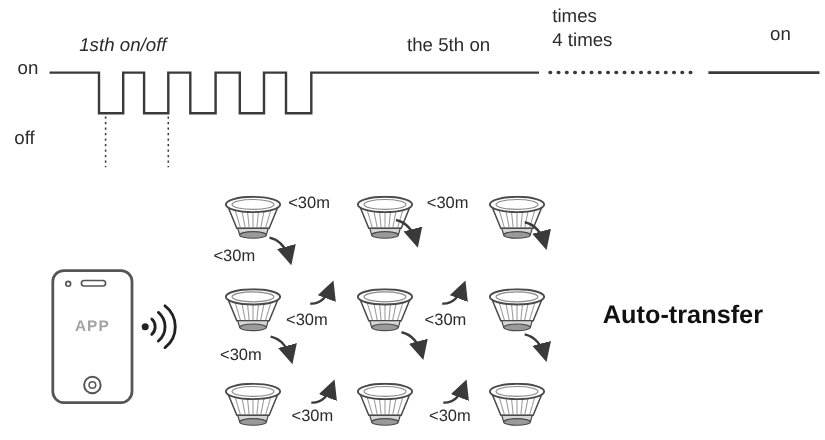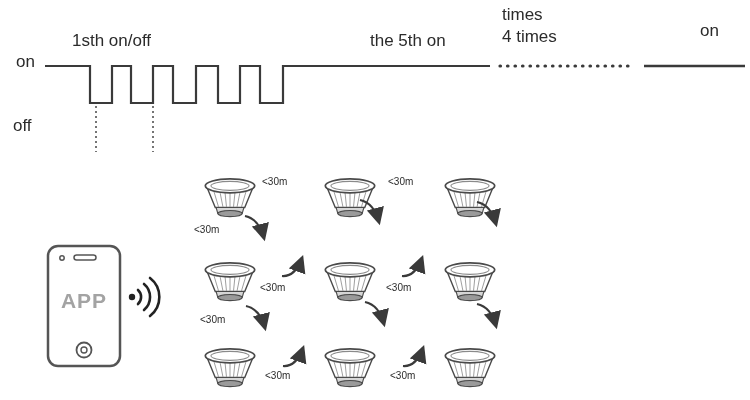--- a/index.html
+++ b/index.html
@@ -2,23 +2,23 @@
 <html><head>
 <meta charset="utf-8">
 <style>
   html,body{margin:0;padding:0;background:#fff;}
   .stage{
     position:relative;width:750px;height:400px;background:#fff;overflow:hidden;
     font-family:"Liberation Sans", sans-serif;color:#2b2b2b;
   }
   .gfx{position:absolute;left:0;top:0;}
   .lbl{position:absolute;font-size:17px;line-height:1.25;white-space:nowrap;color:#2b2b2b;}
-  .lbl.small{font-size:10px;}
+  .lbl.small{font-size:15px;}
   .lbl.app{
-    width:64px;text-align:center;color:#a3a3a3;font-size:21px;font-weight:bold;letter-spacing:1px;
+    width:64px;text-align:center;color:#a3a3a3;font-size:14px;font-weight:bold;letter-spacing:1px;
   }
   .lbl.auto{font-size:23px;font-weight:bold;color:#111;}
   .blinkbox{position:absolute;font-size:17px;line-height:22px;white-space:nowrap;}
 </style>
 </head>
 <body>
 
 <div class="stage">
 
   <svg class="gfx" width="750" height="400" viewBox="0 0 750 400">
@@ -86,29 +86,30 @@
       <path d="M246,306 q14,3 19,22" marker-end="url(#ah)"></path>
       <path d="M365,302 q14,3 19,22" marker-end="url(#ah)"></path>
       <path d="M477,304 q14,3 19,22" marker-end="url(#ah)"></path>
       <path d="M283,366 q13,1 20,-18" marker-end="url(#ah)"></path>
       <path d="M403,366 q13,1 20,-18" marker-end="url(#ah)"></path>
     </g>
   </svg>
 
   <div class="lbl" style="left:16px;top:51px;">on</div>
   <div class="lbl" style="left:13px;top:87px;margin-top:28px;">off</div>
-  <div class="lbl" style="left:72px;top:30px;">1sth on/off</div>
+  <div class="lbl" style="left:72px;top:30px;font-style:italic;">1sth on/off</div>
   <div class="lbl" style="left:337px;top:30px;margin-left:33px;">the 5th on</div>
   <div class="blinkbox" style="left:502px;top:4px;">
     <div>times</div>
     <div>4 times</div>
   </div>
   <div class="lbl" style="left:700px;top:20px;">on</div>
 
   <div class="lbl app" style="left:52px;top:288px;">APP</div>
+  <div class="lbl auto" style="left:548px;top:272px;">Auto-transfer</div>
 
   <div class="lbl small" style="left:262px;top:176px;">&lt;30m</div>
   <div class="lbl small" style="left:388px;top:176px;">&lt;30m</div>
   <div class="lbl small" style="left:194px;top:224px;">&lt;30m</div>
   <div class="lbl small" style="left:260px;top:282px;">&lt;30m</div>
   <div class="lbl small" style="left:386px;top:282px;">&lt;30m</div>
   <div class="lbl small" style="left:200px;top:314px;">&lt;30m</div>
   <div class="lbl small" style="left:265px;top:370px;">&lt;30m</div>
   <div class="lbl small" style="left:390px;top:370px;">&lt;30m</div>
 

